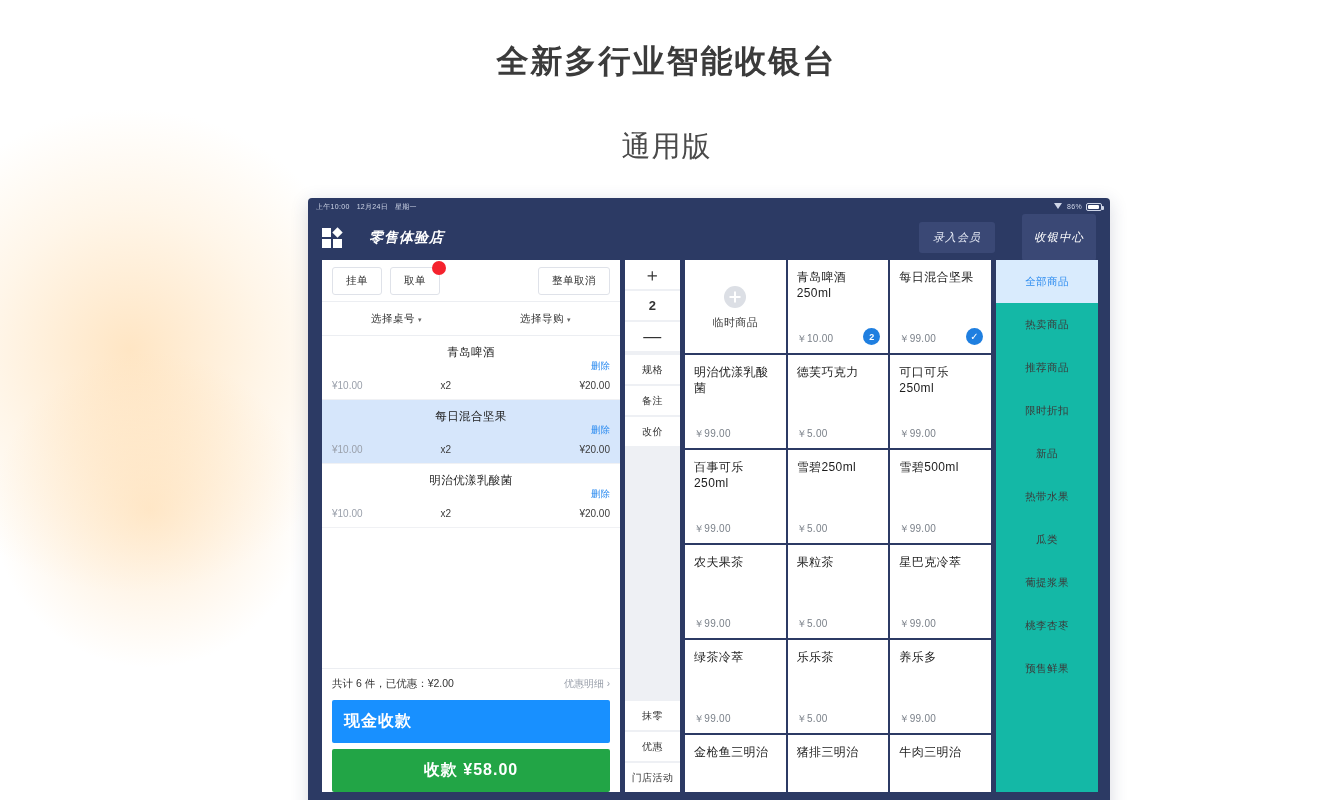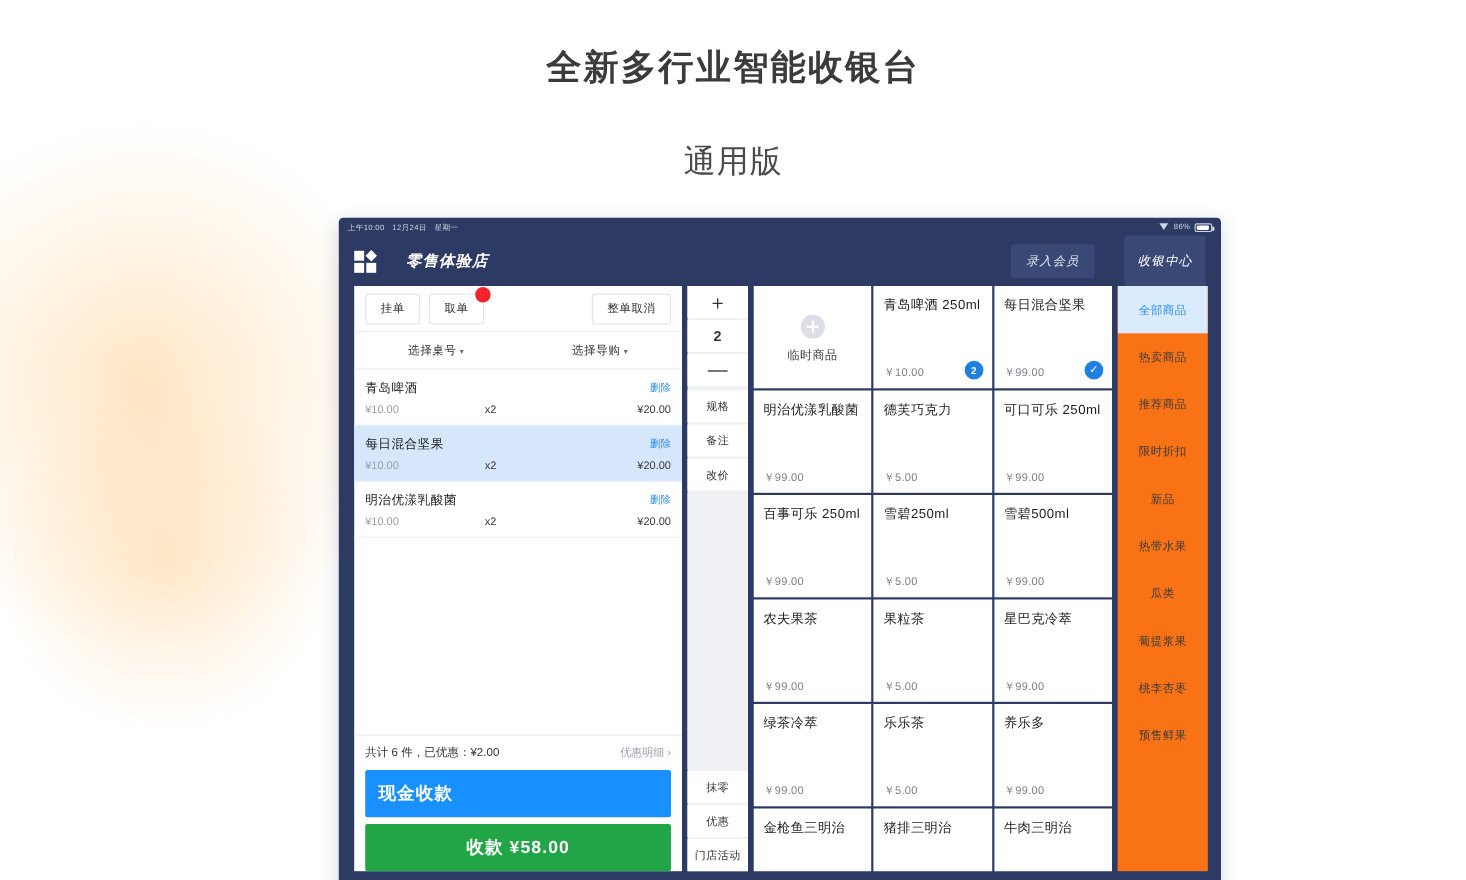--- a/index.html
+++ b/index.html
@@ -223,21 +223,21 @@
     letter-spacing: .5px;
   }
   .caret { font-size: 7px; color:#666; margin-left: 3px; }
 
   .order-list { flex: 1; overflow: hidden; }
   .order-item {
     padding: 9px 10px 8px 10px;
     border-bottom: 1px solid #f0f1f4;
   }
   .order-item.sel-row { background: #d6e6fb; }
-  .oi-r1 { display:flex; align-items:center; }
+  .oi-r1 { display:flex; align-items:center;flex-direction:column; }
   .oi-name { font-size: 11.5px; color: #1c1c1c; letter-spacing:.4px; }
   .oi-del { margin-left:auto; font-size: 9.5px; color: #2d8cf0; }
   .oi-r2 { display:flex; align-items:center; margin-top: 7px; color:#9aa0ab; font-size: 10px; }
   .oi-qty { margin-left: 78px; color:#3b3b3b; }
   .oi-sum { margin-left:auto; color:#3b3b3b; }
 
   .order-foot {
     border-top: 1px solid #eceef2;
     padding: 8px 10px 0 10px;
   }
@@ -322,22 +322,22 @@
     width: 17px; height: 17px; border-radius: 50%;
     background: #1f7fe0; color:#fff;
     font-size: 9px; font-weight: bold;
     display:flex; align-items:center; justify-content:center;
   }
   .pbadge.check { background:#1f7fe0; font-size: 10px; }
   .pbadge.check::after { content:"✓"; }
 
   
   .catcol {
-    width: 82px; flex: none;
-    background: #f97316;
+    width: 102px; flex: none;
+    background: #14b8a6;
     display: flex; flex-direction: column;
     overflow: hidden;
   }
   .cat {
     height: 43px; flex: none;
     display:flex; align-items:center; justify-content:center;
     font-size: 10.5px; color: #3b3b3b; letter-spacing: .4px;
   }
   .cat.active { background: #d9ebfd; color: #2d8cf0; }
 </style>

